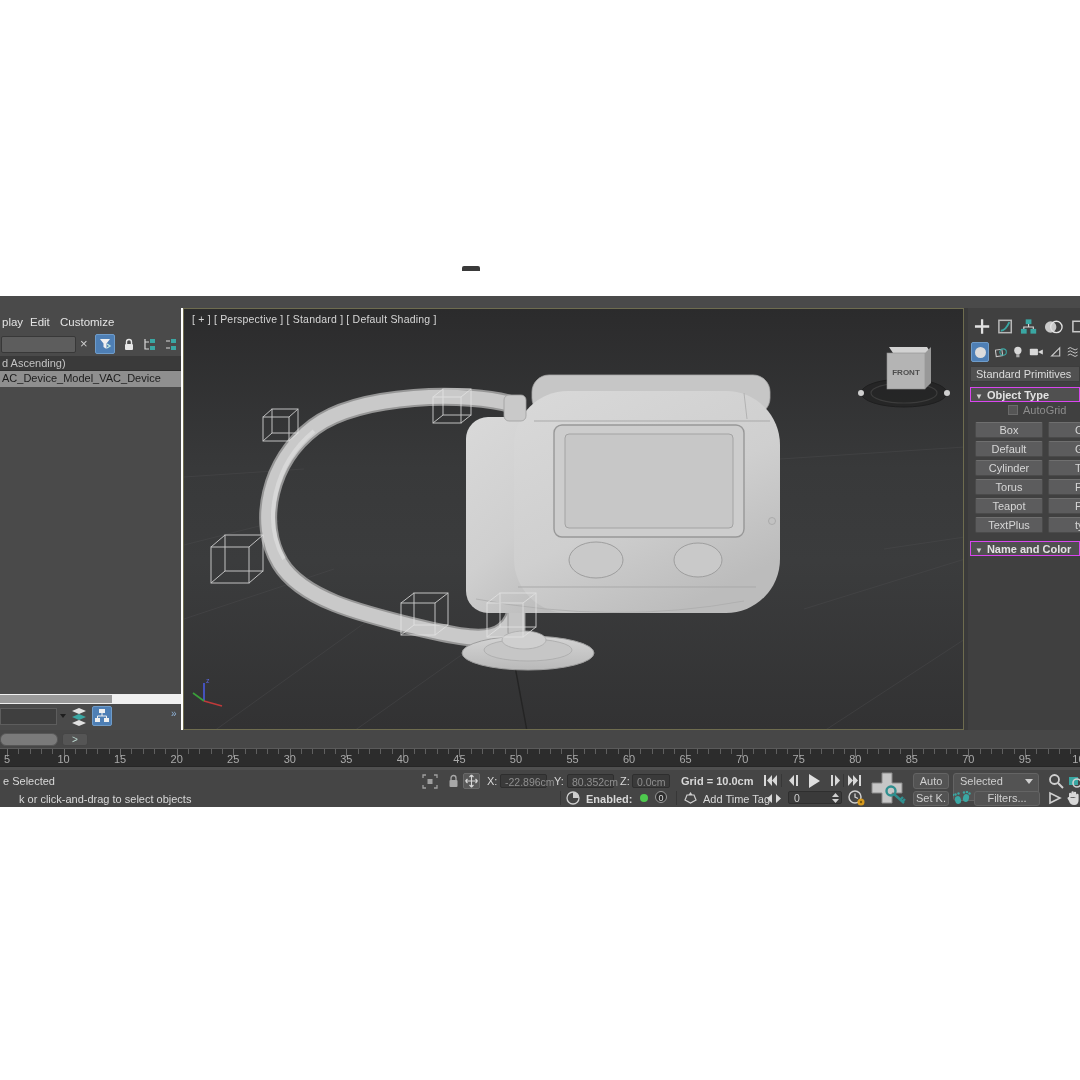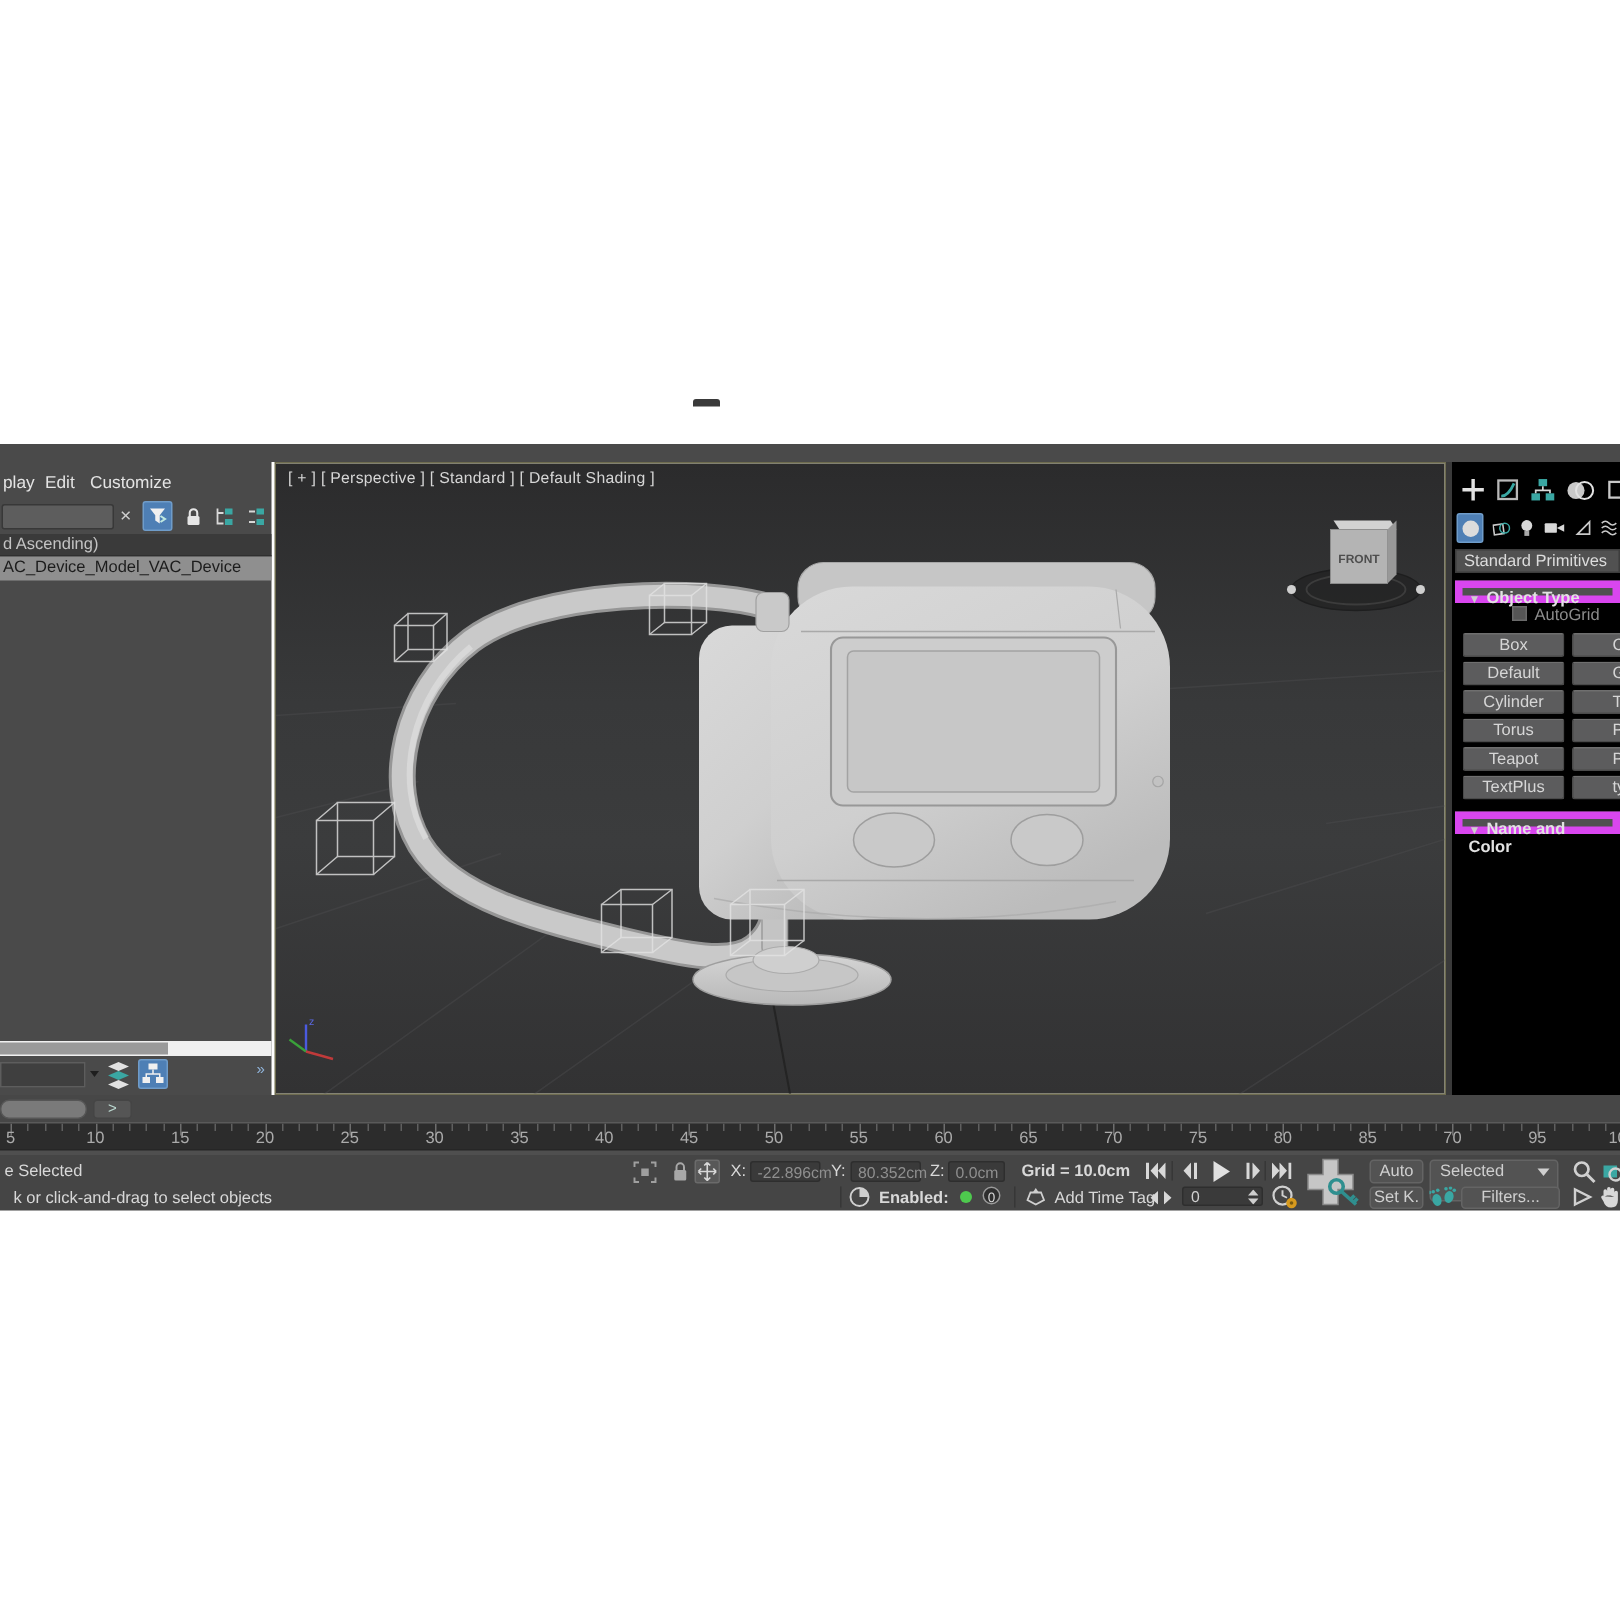--- a/index.html
+++ b/index.html
@@ -36,25 +36,25 @@
   .ml-btn{position:absolute;top:3px;left:62px;width:26px;height:13px;background:#555555;border:1px solid #454545;border-radius:3px;
           color:#bcd8d0;font-size:10px;line-height:11px;text-align:center;}
 
   
   .viewport{left:183px;top:308px;width:781px;height:422px;border:1px solid #6e6c4f;
             background:linear-gradient(#2b2b2c 0%,#38393a 38%,#3b3c3d 60%,#323233 100%);overflow:hidden;}
   .vp-label{position:absolute;left:8px;top:4px;color:#d6d6d6;font-size:10.5px;letter-spacing:.2px;}
   .vp-divider{left:964px;top:308px;width:4px;height:422px;background:#3a3a3a;}
 
   
-  .rightpanel{left:968px;top:308px;width:112px;height:422px;background:#000000;}
+  .rightpanel{left:968px;top:308px;width:112px;height:422px;background:#404040;}
   .cp-iconrow{position:absolute;left:0;width:112px;height:24px;display:flex;align-items:center;gap:7px;padding-left:6px;}
   .cp-catbar{position:absolute;top:58px;left:2px;width:110px;height:16px;background:#515151;border:1px solid #3d3d3d;
              color:#dcdcdc;padding:1px 0 0 5px;}
-  .cp-rollout{position:absolute;left:2px;width:110px;height:15px;background:#505050;border:5px solid #d946ef;
+  .cp-rollout{position:absolute;left:2px;width:110px;height:15px;background:#505050;border:1px solid #d946ef;
               color:#e2e2e2;font-weight:bold;padding:1px 0 0 4px;font-size:11px;}
   .cp-rollout .tri{color:#cfcfcf;font-size:8px;margin-right:4px;font-weight:normal;}
   .cp-autogrid{position:absolute;top:96px;left:40px;color:#8c8c8c;}
   .cp-check{display:inline-block;width:10px;height:10px;background:#555;border:1px solid #6a6a6a;vertical-align:-1px;margin-right:5px;}
   .prim-btn{position:absolute;height:16px;background:#5c5c5d;border:1px solid #4a4a4a;border-top-color:#6f6f6f;border-radius:2px;
             color:#d6d6d6;font-size:11px;text-align:center;line-height:14px;}
   .prim-btn.left{left:7px;width:68px;}
   .prim-btn.right{left:80px;width:70px;text-align:left;padding-left:26px;}
   .cp-sphere-btn{width:22px;height:20px;background:#4e7fb5;border:1px solid #6f9cc9;border-radius:2px;
                  display:flex;align-items:center;justify-content:center;}
@@ -524,21 +524,21 @@
     </span>
     <svg class="abs" style="left:1048px;top:3px;" width="16" height="16" viewBox="0 0 16 16">
       <circle cx="6.5" cy="6.5" r="4.5" fill="none" stroke="#d0d0d0" stroke-width="1.8"></circle>
         <path d="M10,10 L15,15" stroke="#d0d0d0" stroke-width="2"></path>
     </svg>
     <svg class="abs" style="left:1068px;top:3px;" width="12" height="16" viewBox="0 0 12 16">
       <rect x="1" y="4" width="9" height="8" fill="#3aa7a3"></rect>
         <circle cx="9" cy="10" r="4" fill="none" stroke="#d0d0d0" stroke-width="1.6"></circle>
     </svg>
 
-    <span class="sb-text" style="left:9px;top:23px;">k or click-and-drag to select objects</span>
+    <span class="sb-text" style="left:19px;top:23px;">k or click-and-drag to select objects</span>
     <span class="sep" style="left:560px;top:21px;height:14px;"></span>
     <svg class="abs" style="left:566px;top:21px;" width="14" height="14" viewBox="0 0 14 14">
       <circle cx="7" cy="7" r="6" fill="none" stroke="#cfcfcf" stroke-width="1.3"></circle>
       <path d="M7,1 A6,6 0 0 1 13,7 L7,7 Z" fill="#cfcfcf"></path>
     </svg>
     <span class="sb-text" style="left:586px;top:23px;font-weight:bold;">Enabled:</span>
     <span class="greendot" style="left:640px;top:24px;"></span>
     <span class="badge0" style="left:655px;top:21px;">0</span>
     <span class="sep" style="left:676px;top:21px;height:14px;"></span>
     <svg class="abs" style="left:683px;top:21px;" width="15" height="13" viewBox="0 0 15 13">

